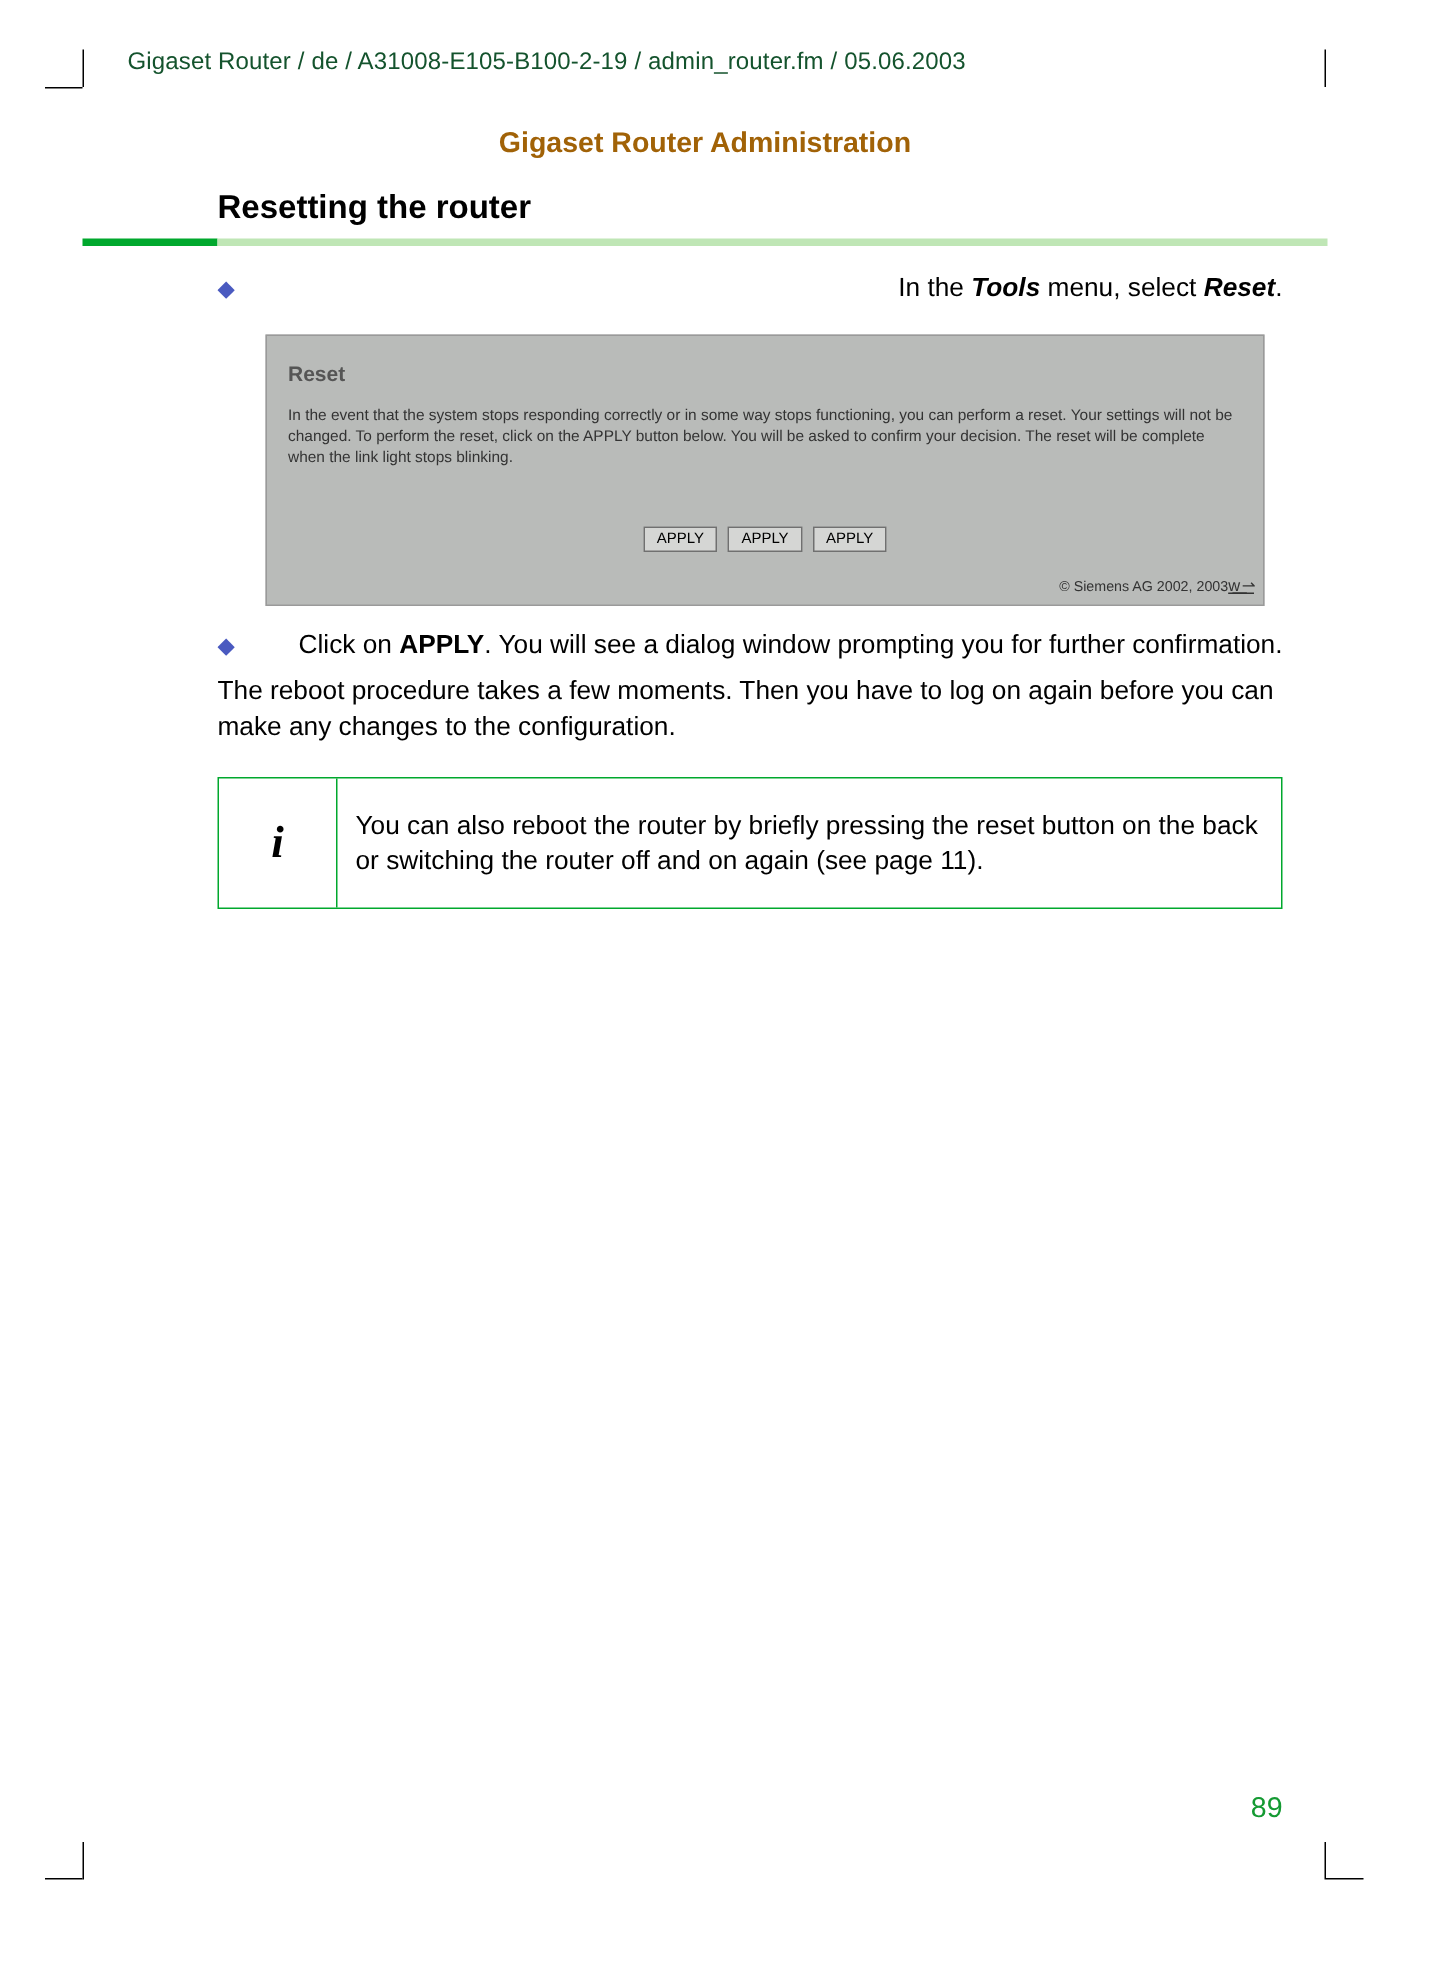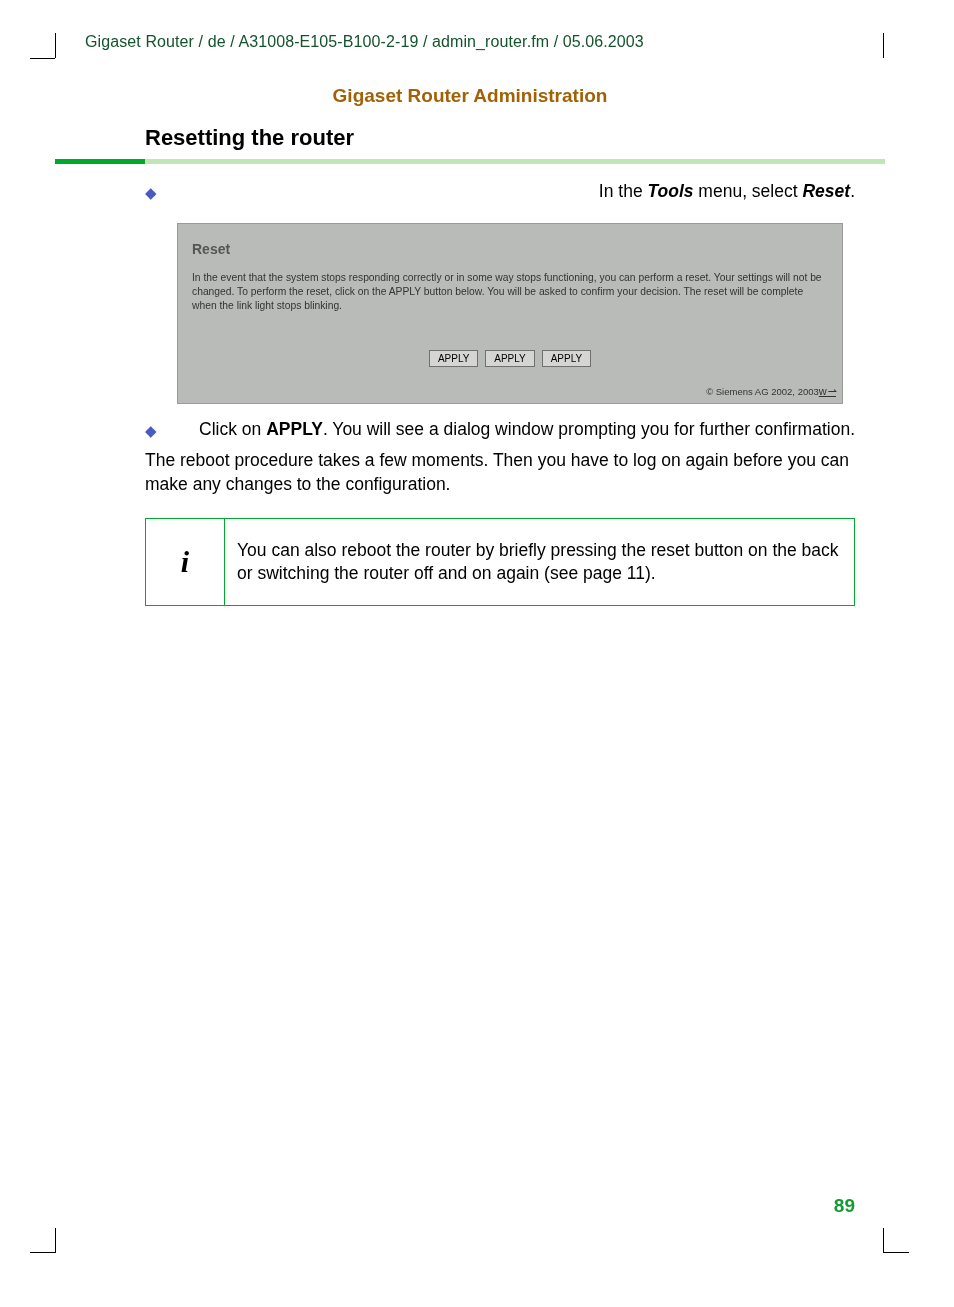--- a/index.html
+++ b/index.html
@@ -147,21 +147,21 @@
     font-size: 17.5px;
     line-height: 1.3;
     flex: 1;
   }
 
   .pagenum {
     position: absolute;
     right: 30px;
     top: 1170px;
     color: #149a32;
-    font-weight: 700;
+    font-weight: 400;
     font-size: 19px;
   }
 </style>
 </head>
 <body>
 
 <div class="crop-tl"></div>
 <div class="crop-lt"></div>
 <div class="crop-tr"></div>
 <div class="crop-bl"></div>

